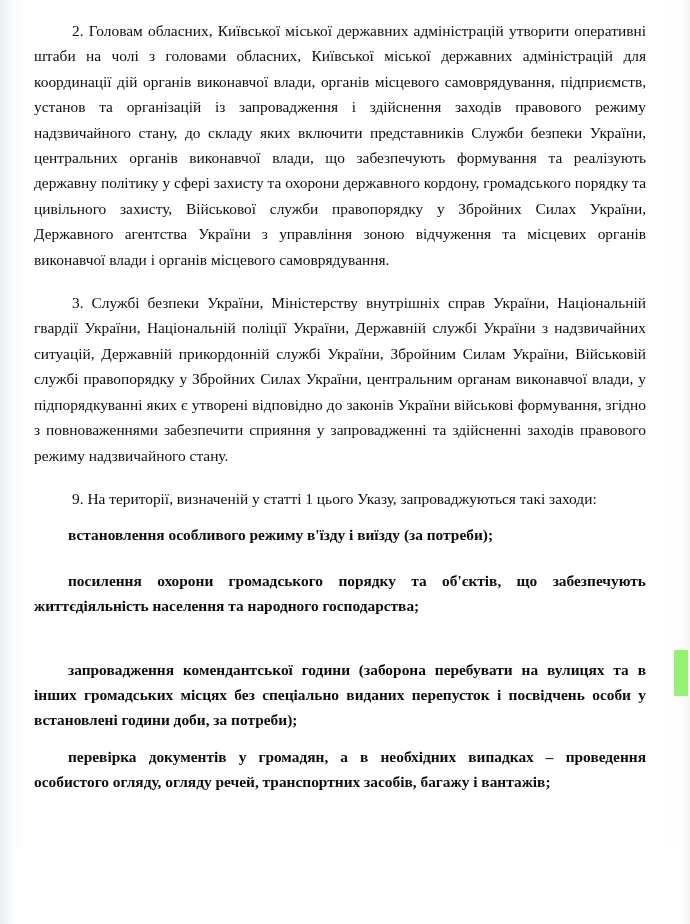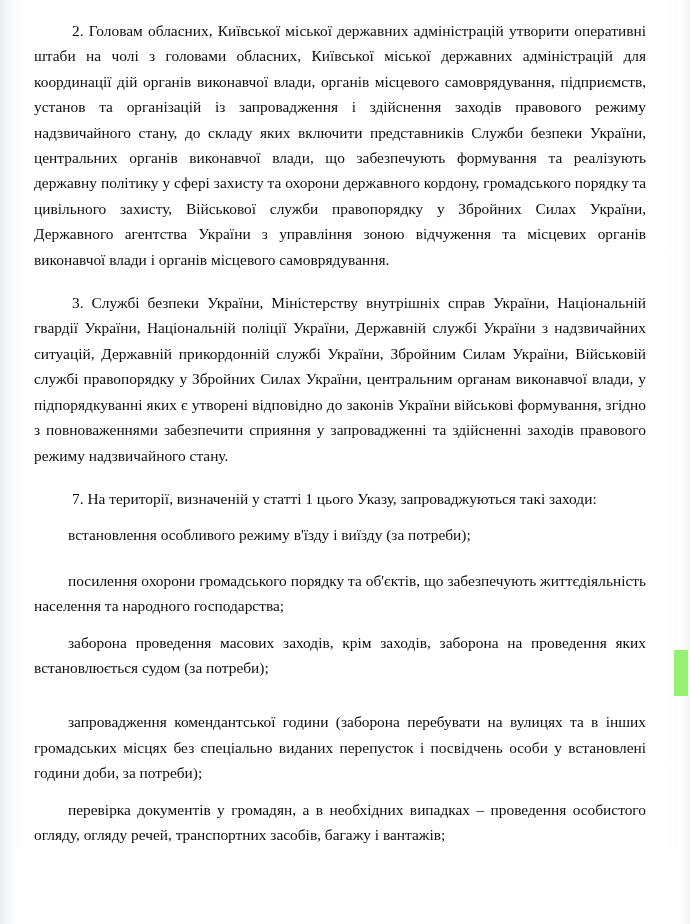--- a/index.html
+++ b/index.html
@@ -65,48 +65,48 @@
     text-indent: 38px;
   }
   .gap {
     height: 16px;
   }
   .gap-sm {
     height: 9px;
   }
   .item {
     text-indent: 34px;
+    font-weight: bold;
   }
 </style>
 </head>
 <body>
 
 <div class="page">
   <div class="edge-left"></div>
   <div class="edge-right"></div>
   <div class="marker"></div>
 
   <p class="para indent">2. Головам обласних, Київської міської державних адміністрацій утворити оперативні штаби на чолі з головами обласних, Київської міської державних адміністрацій для координації дій органів виконавчої влади, органів місцевого самоврядування, підприємств, установ та організацій із запровадження і здійснення заходів правового режиму надзвичайного стану, до складу яких включити представників Служби безпеки України, центральних органів виконавчої влади, що забезпечують формування та реалізують державну політику у сфері захисту та охорони державного кордону, громадського порядку та цивільного захисту, Військової служби правопорядку у Збройних Силах України, Державного агентства України з управління зоною відчуження та місцевих органів виконавчої влади і органів місцевого самоврядування.</p>
   <div class="gap"></div>
 
   <p class="para indent">3. Службі безпеки України, Міністерству внутрішніх справ України, Національній гвардії України, Національній поліції України, Державній службі України з надзвичайних ситуацій, Державній прикордонній службі України, Збройним Силам України, Військовій службі правопорядку у Збройних Силах України, центральним органам виконавчої влади, у підпорядкуванні яких є утворені відповідно до законів України військові формування, згідно з повноваженнями забезпечити сприяння у запровадженні та здійсненні заходів правового режиму надзвичайного стану.</p>
   <div class="gap"></div>
 
-  <p class="para indent">7. На території, визначеній у статті 1 цього Указу, запроваджуються такі заходи:</p>
+  <p class="para indent">9. На території, визначеній у статті 1 цього Указу, запроваджуються такі заходи:</p>
   <div class="gap-sm"></div>
 
   <p class="para item">встановлення особливого режиму в'їзду і виїзду (за потреби);</p>
   <div class="gap-sm"></div>
 
   <div class="gap-sm"></div>
 
   <p class="para item">посилення охорони громадського порядку та об'єктів, що забезпечують життєдіяльність населення та народного господарства;</p>
   <div class="gap-sm"></div>
 
-  <p class="para item">заборона проведення масових заходів, крім заходів, заборона на проведення яких встановлюється судом (за потреби);</p>
   <div class="gap-sm"></div>
 
   <div class="gap-sm"></div>
 
   <div class="gap-sm"></div>
 
   <p class="para item">запровадження комендантської години (заборона перебувати на вулицях та в інших громадських місцях без спеціально виданих перепусток і посвідчень особи у встановлені години доби, за потреби);</p>
   <div class="gap-sm"></div>
 
   <p class="para item">перевірка документів у громадян, а в необхідних випадках – проведення особистого огляду, огляду речей, транспортних засобів, багажу і вантажів;</p>

